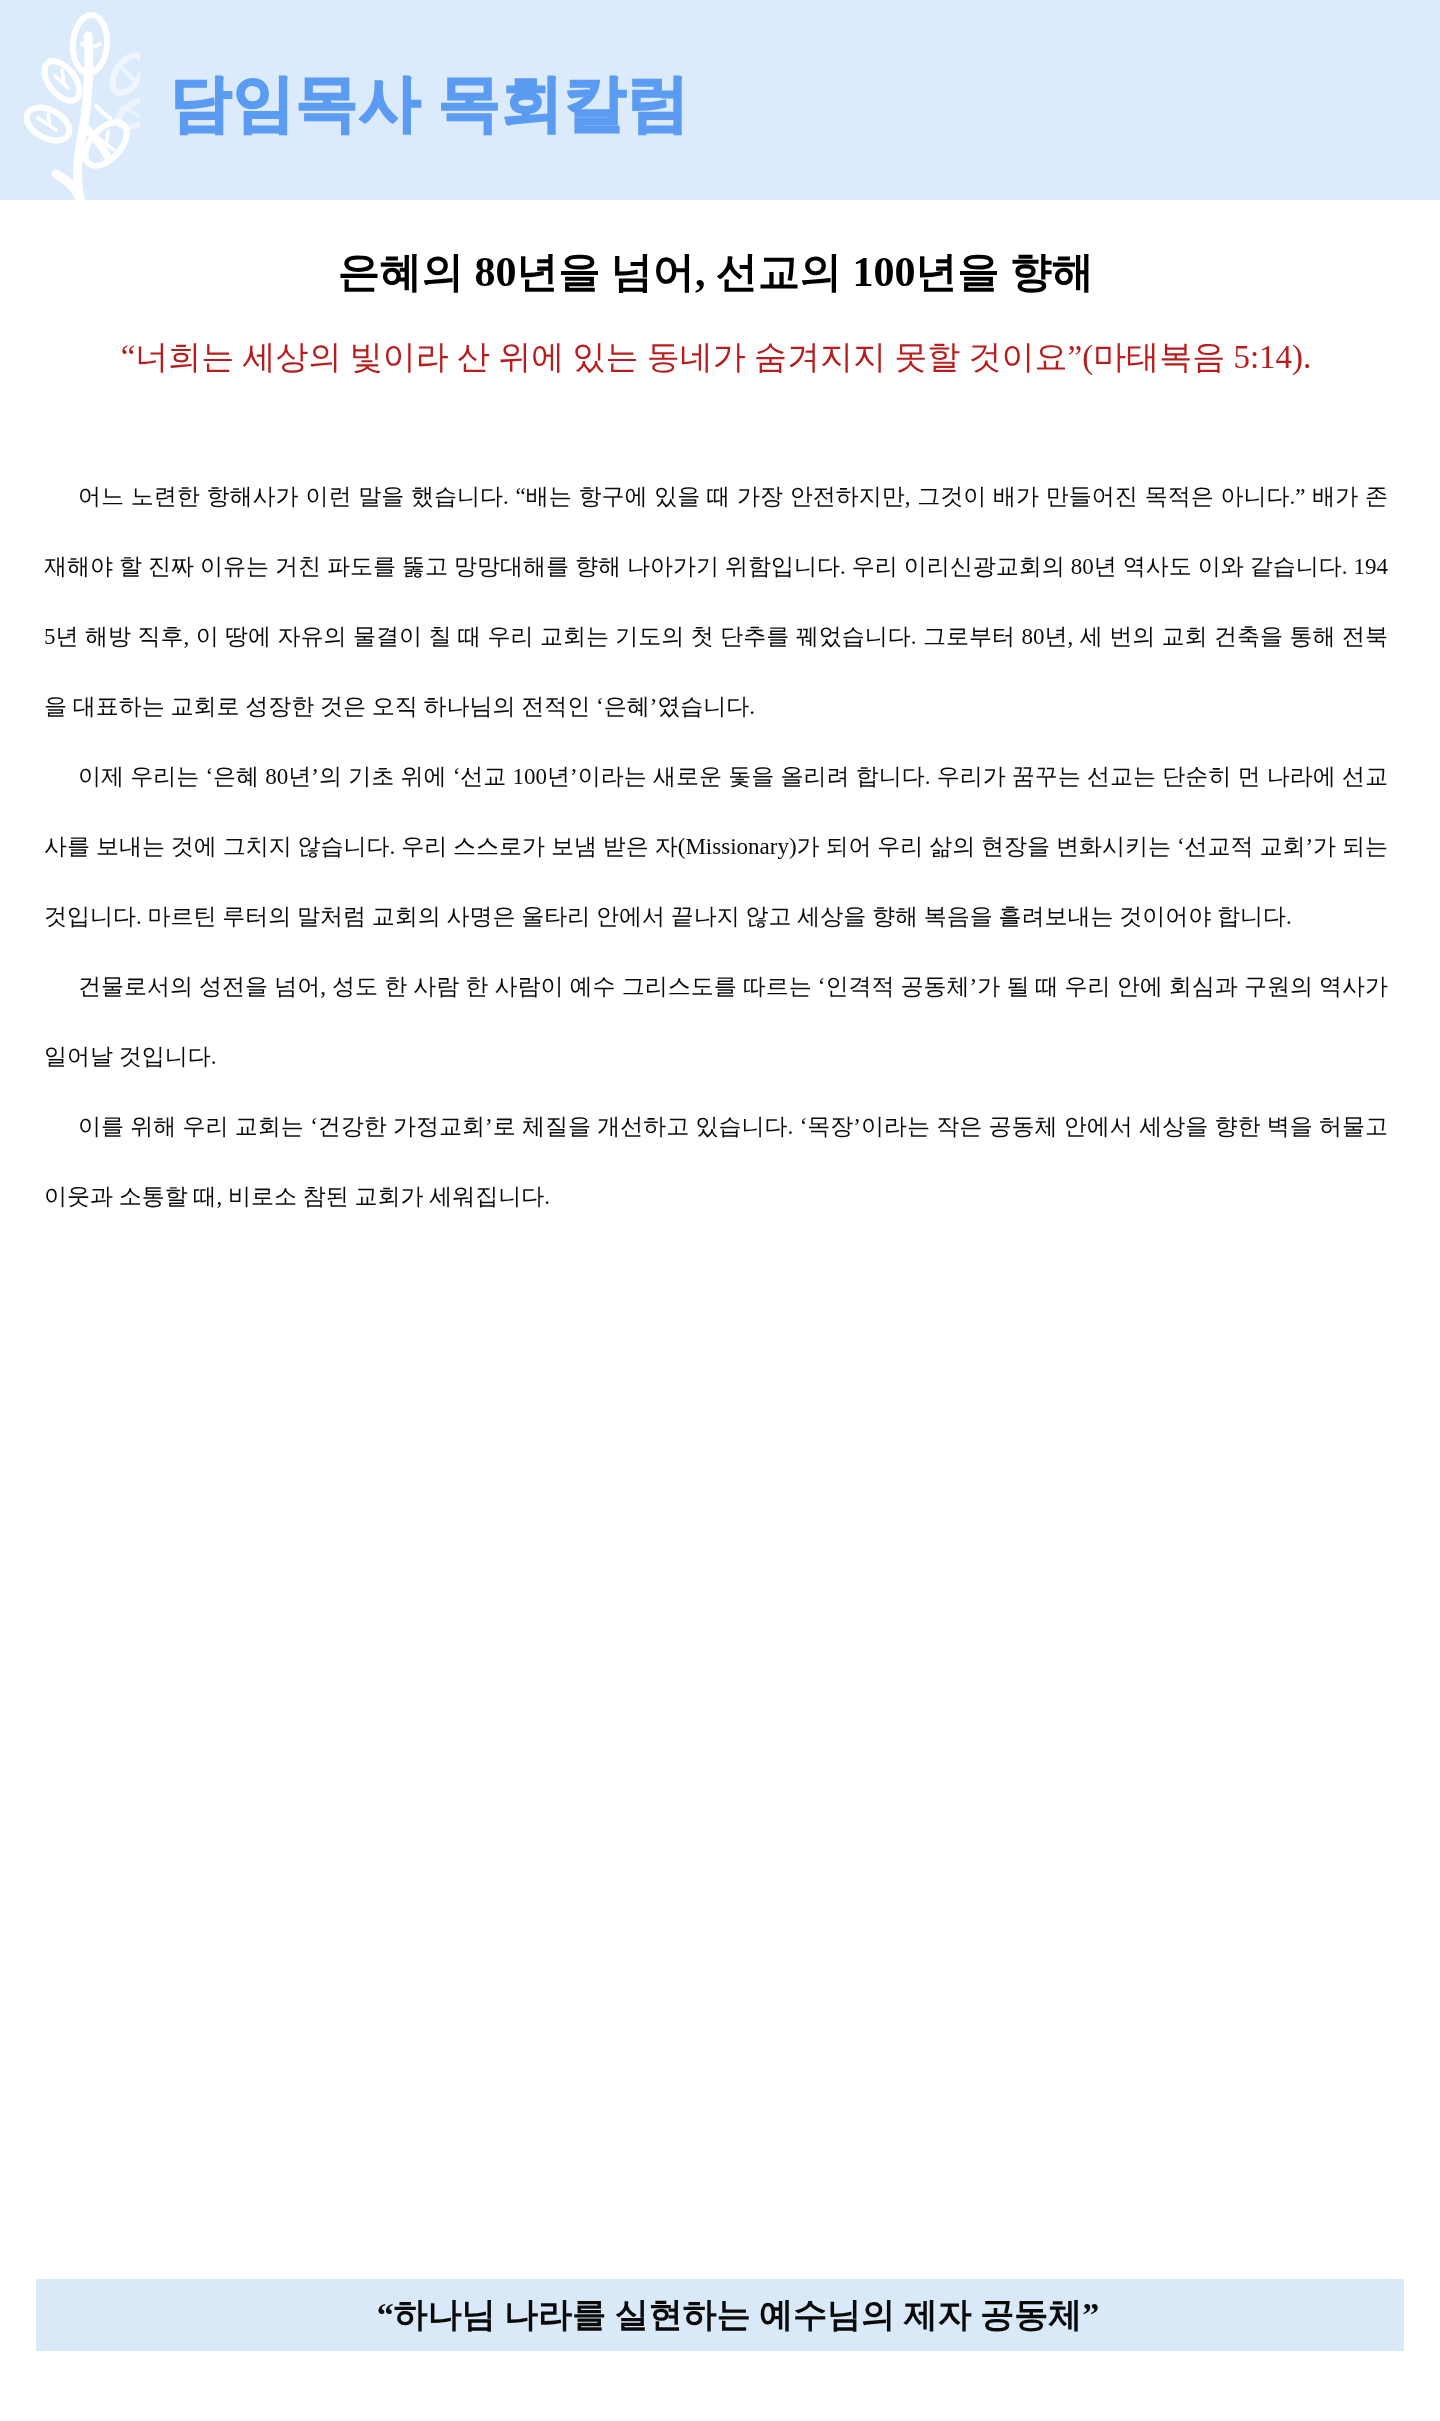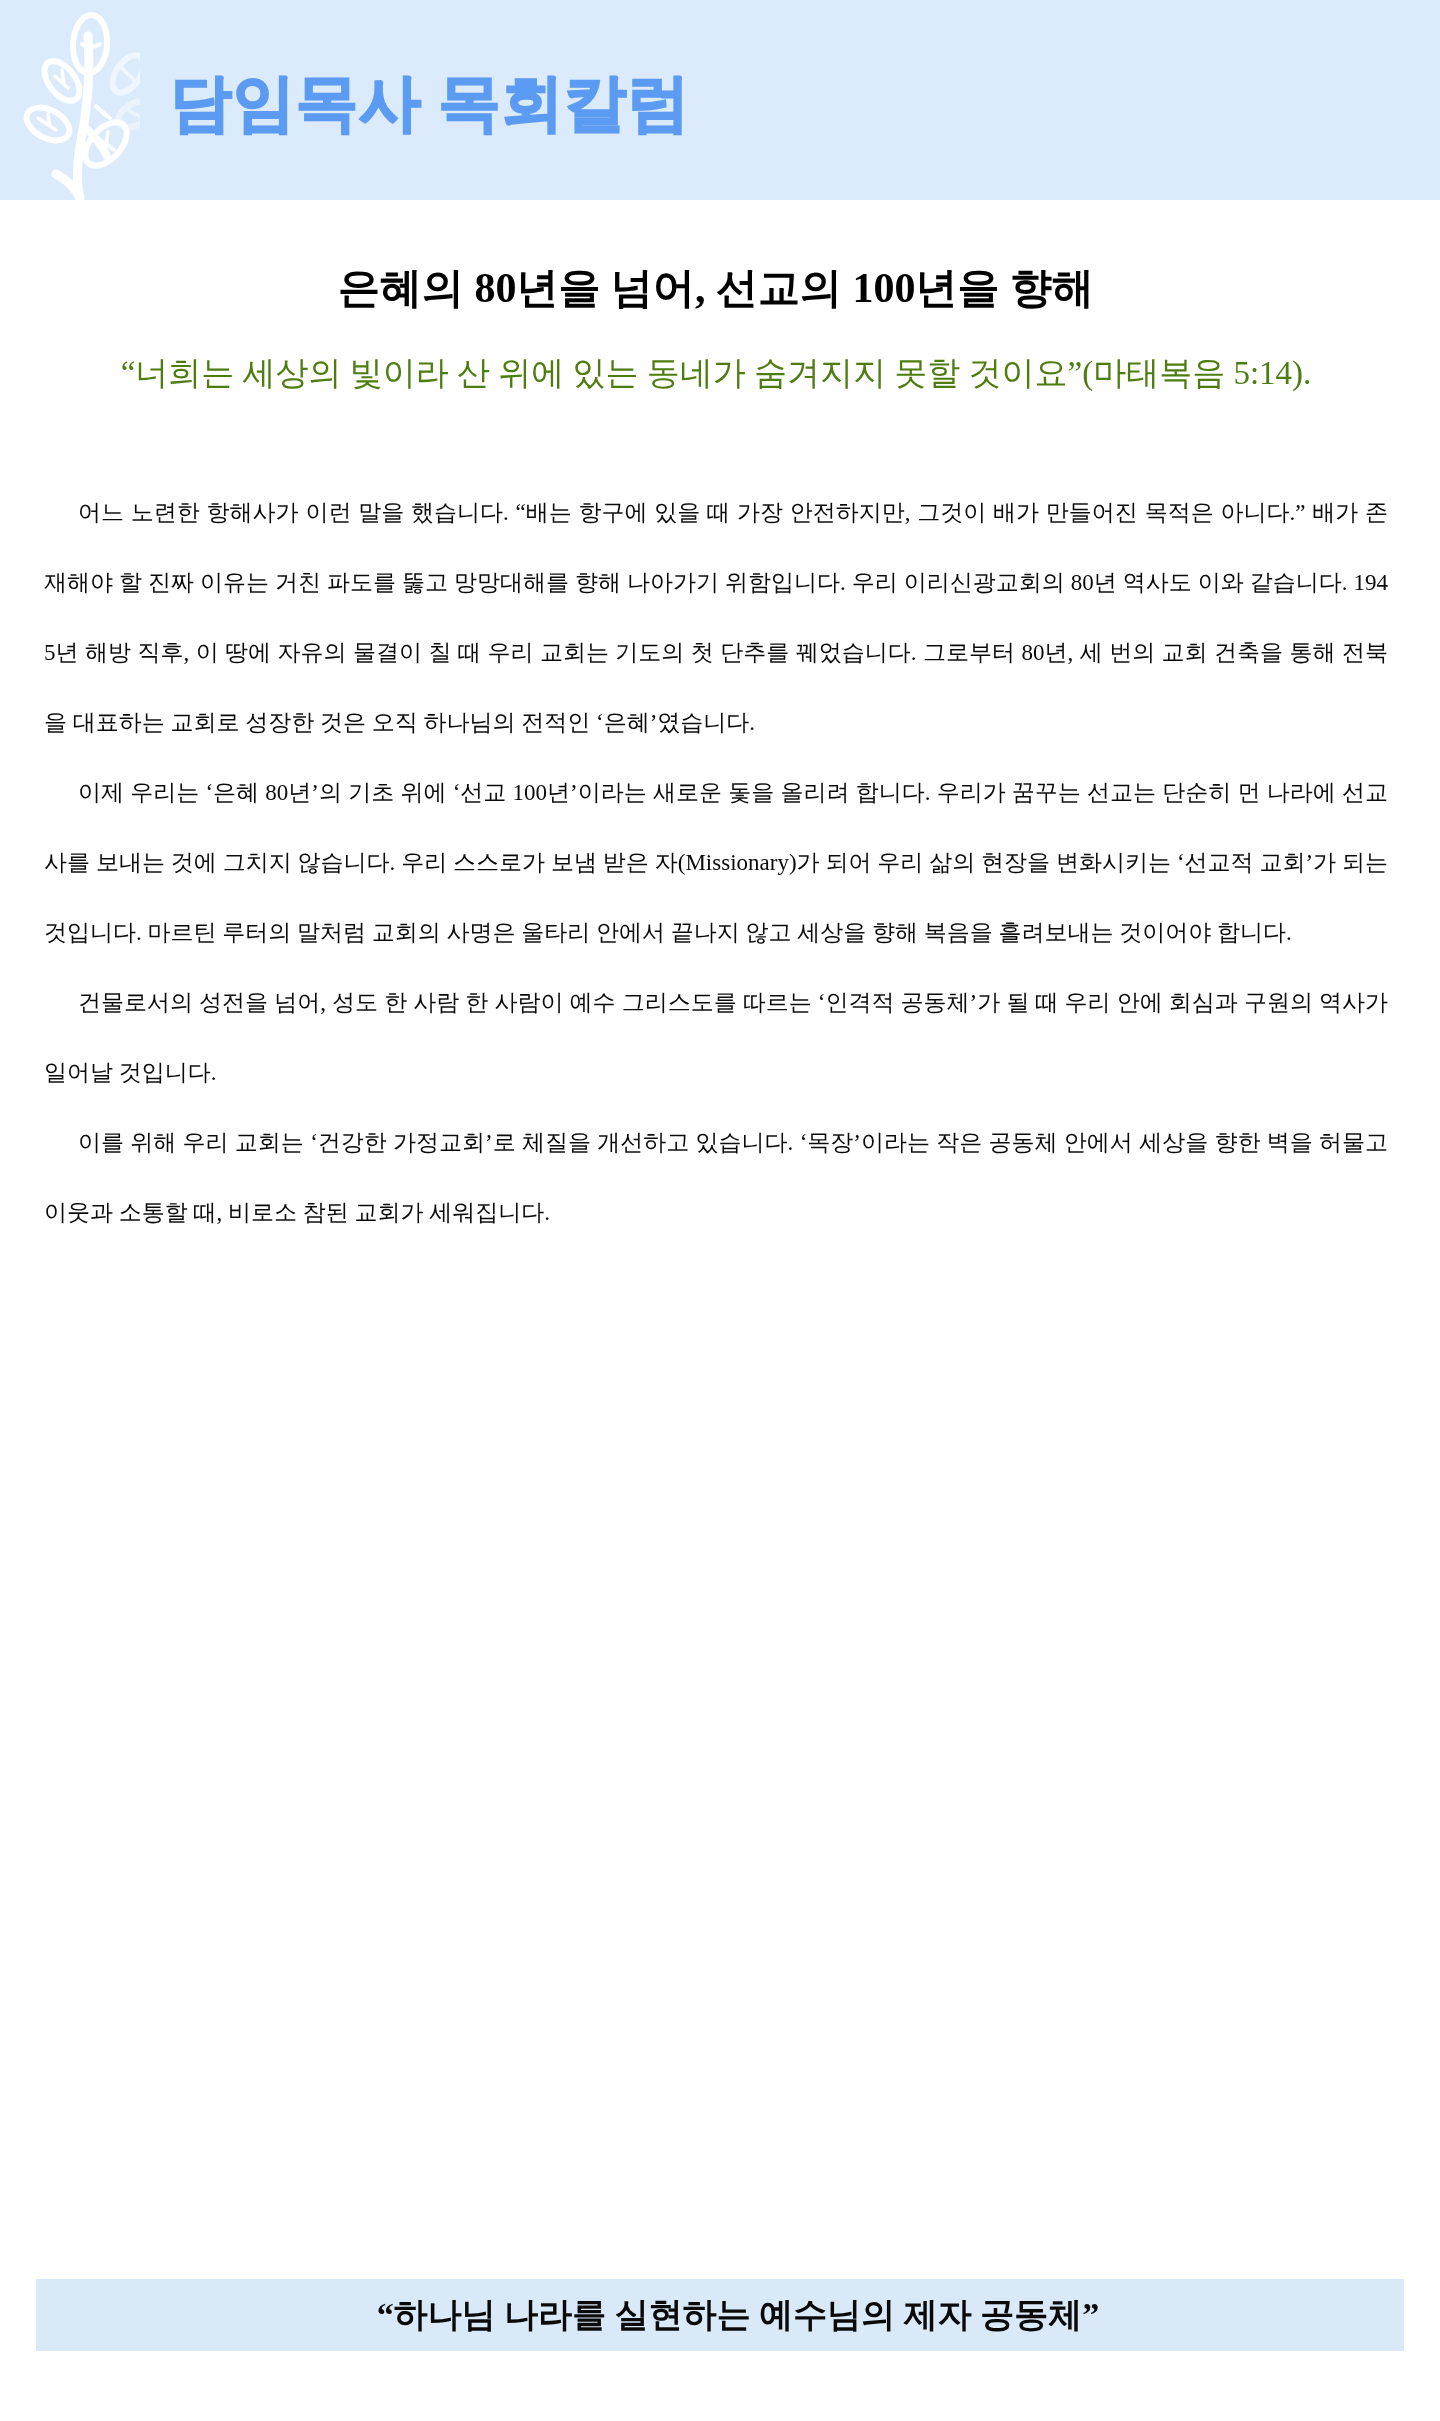--- a/index.html
+++ b/index.html
@@ -27,38 +27,38 @@
     font-size:62px;
     font-weight:800;
     letter-spacing:1px;
     color:#5b9bf2;
     -webkit-text-stroke:2px #5b9bf2;
     white-space:nowrap;
   }
   
   .content{
     position:absolute;top:200px;left:0;right:8px;
-    padding:16px 44px;
+    padding:0 44px;
     box-sizing:border-box;
   }
   .article-title{
     margin:46px 0 0;
     text-align:center;
     font-size:42px;
     line-height:52px;
     font-weight:800;
     color:#000;
   }
   .scripture{
     margin:34px 0 0;
     text-align:center;
     font-size:33px;
     line-height:50px;
     font-weight:400;
-    color:#4d7c0f;
+    color:#b91c1c;
   }
   .body-text{margin:80px 0 0;}
   .body-text p{
     margin:0;
     font-size:23px;
     line-height:70px;
     text-align:justify;
     text-indent:34px;
     word-break:break-all;
     color:#0a0a0a;

